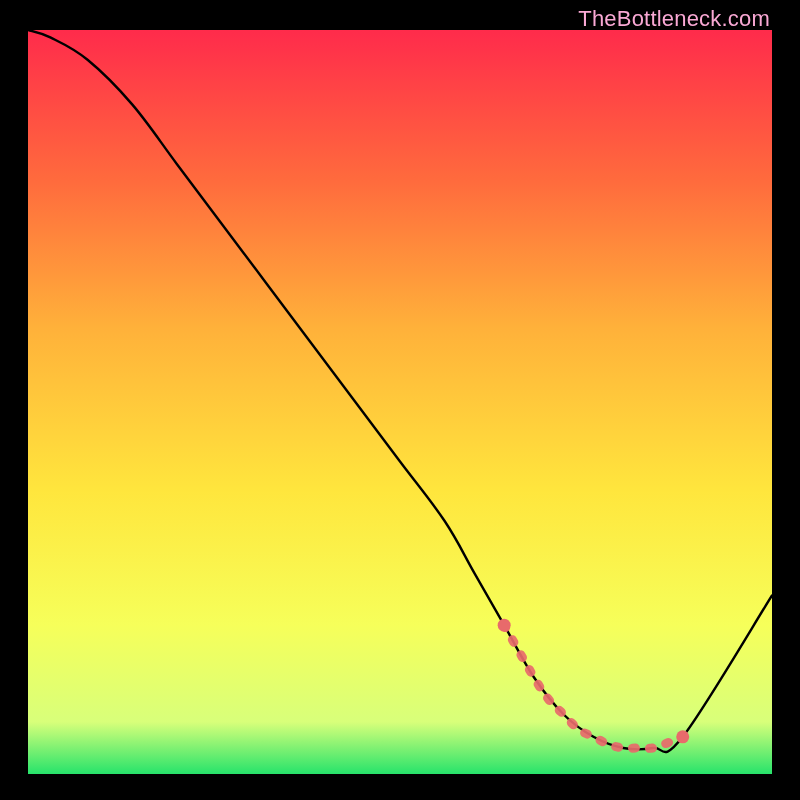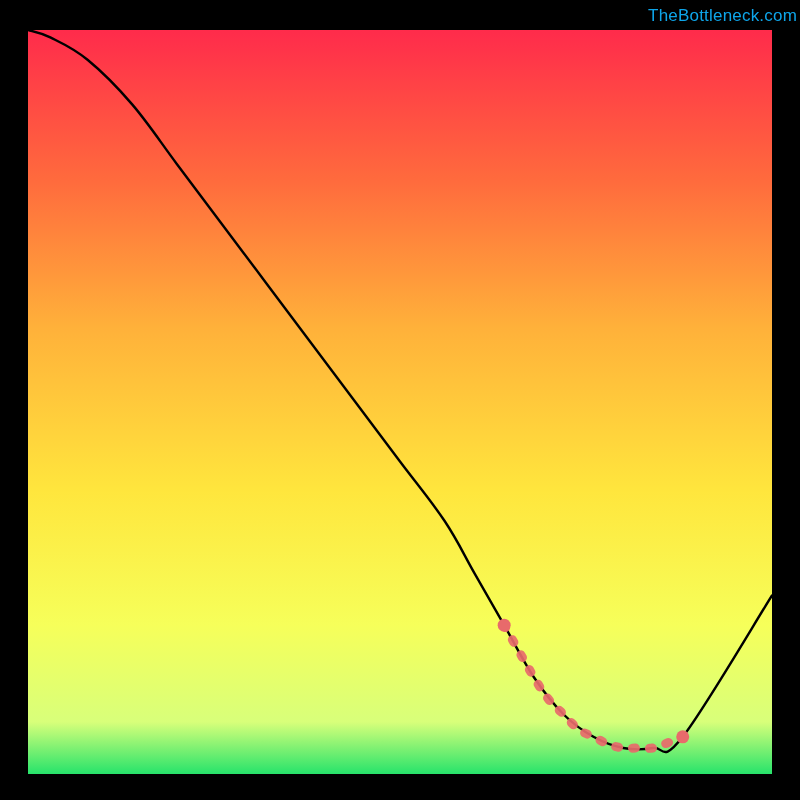--- a/index.html
+++ b/index.html
@@ -15,23 +15,23 @@
     position: absolute;
     left: 0;
     top: 0;
     width: 800px;
     height: 800px;
     background: #000;
   }
   .watermark {
     position: absolute;
     top: 6px;
-    right: 3px;
-    color: #0ea5e9;
-    font-size: 17px;
+    right: 30px;
+    color: #f9a8d4;
+    font-size: 22px;
     font-weight: 500;
     letter-spacing: 0.2px;
     z-index: 5;
   }
   .plot {
     position: absolute;
     left: 28px;
     top: 30px;
     width: 744px;
     height: 744px;

